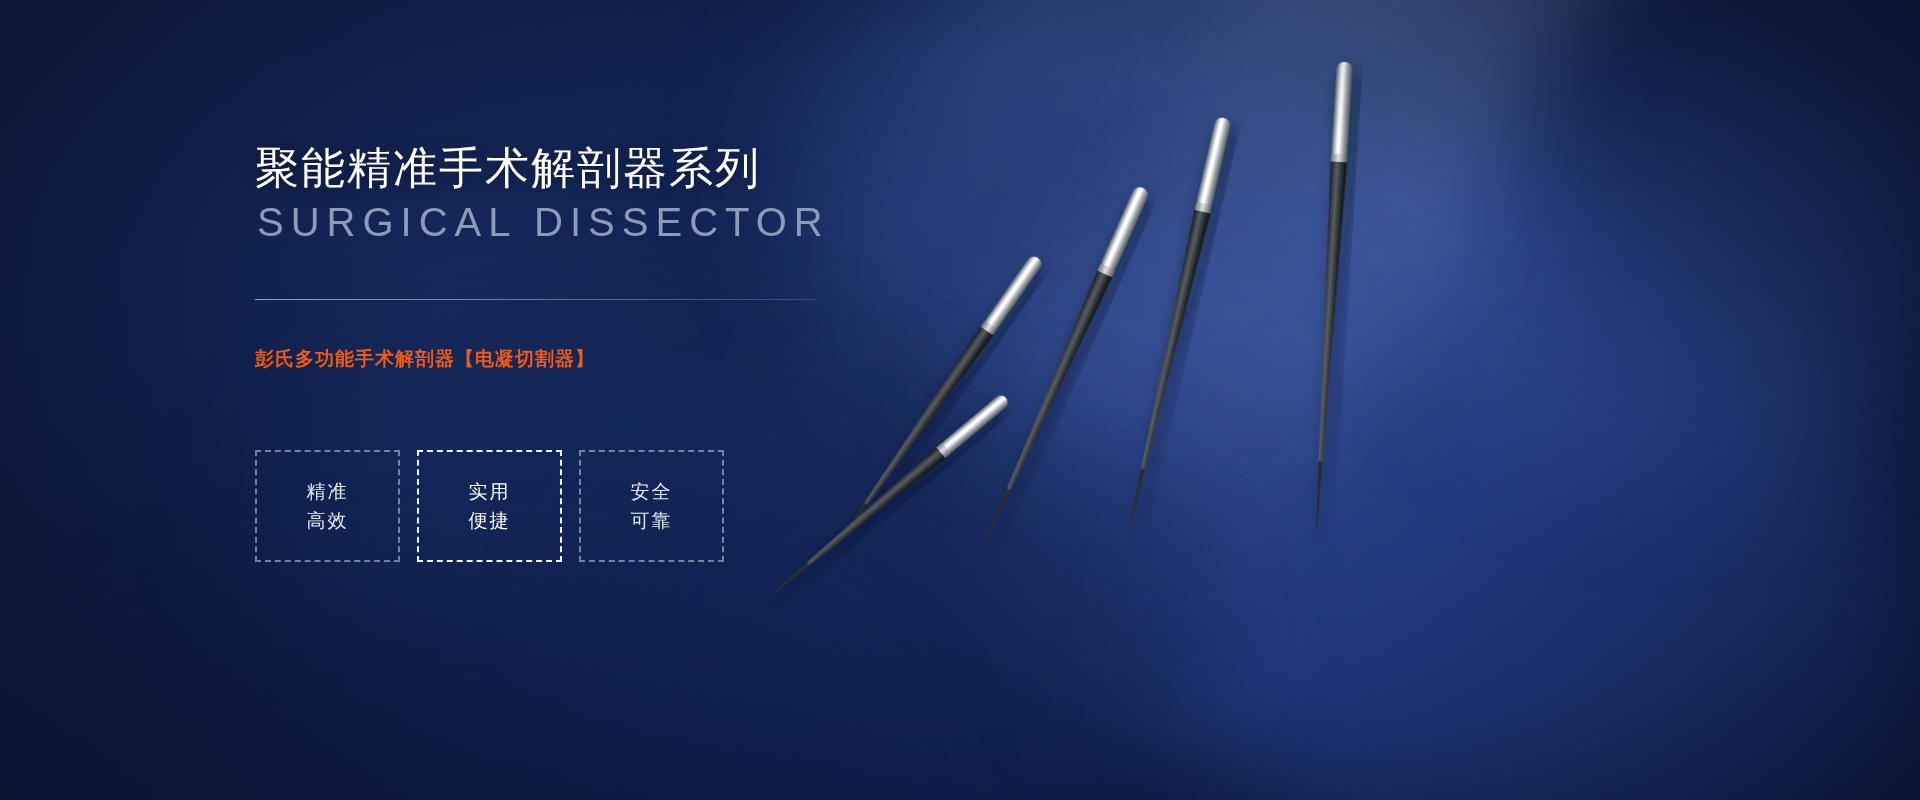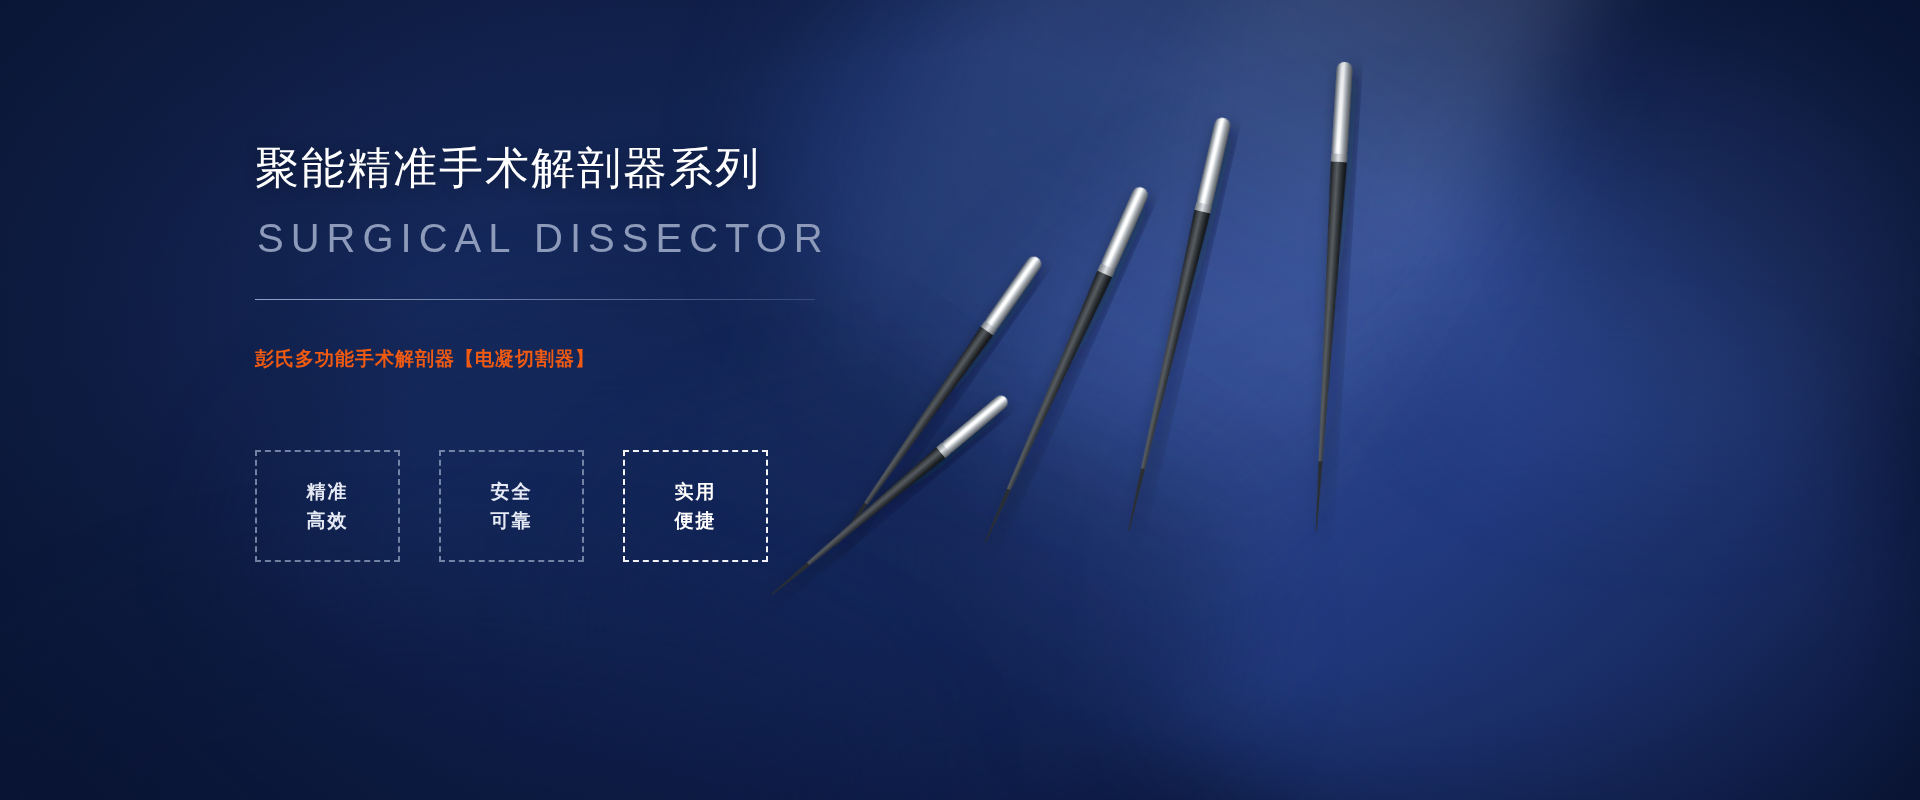--- a/index.html
+++ b/index.html
@@ -57,37 +57,37 @@
   
   .content{ position:absolute; left:255px; top:0; width:640px; height:800px; }
 
   .title-cn{
     position:absolute; left:0; top:146px;
     font-size:44px; line-height:1.0; letter-spacing:2px;
     color:#ffffff; font-weight:400; white-space:nowrap;
     text-shadow:0 2px 14px rgba(0,0,0,0.35);
   }
   .title-en{
-    position:absolute; left:2px; top:218px;
+    position:absolute; left:2px; top:202px;
     font-size:40px; line-height:1.0; letter-spacing:7px;
     color:#8d9ab9; font-weight:400; white-space:nowrap;
   }
   .rule{
     position:absolute; left:0; top:299px;
     width:560px; height:1px;
     background:linear-gradient(to right, rgba(166,184,218,0.85) 0%, rgba(150,170,210,0.55) 60%, rgba(140,160,205,0.25) 100%);
   }
   .subtitle{
     position:absolute; left:0; top:338px;
     font-size:19px; letter-spacing:1px; white-space:nowrap;
     color:#f05a12; font-weight:700;margin-top:8px;
   }
 
   
-  .features{ position:absolute; left:0; top:450px; display:flex; gap:39px;font-weight:bold; }
+  .features{ position:absolute; left:0; top:450px; display:flex; gap:17px; }
   .feature{
     width:145px; height:112px;
     display:flex; flex-direction:column;
     align-items:center; justify-content:center;
     gap:10px;
     color:#e4e9f4; font-size:19px; letter-spacing:2px; line-height:1;
   }
   .feature.dim{ border:2px dashed rgba(176,190,217,0.62); }
   .feature.bright{ border:2px dashed rgba(255,255,255,0.95); color:#ffffff; }
   .feature .ln{ display:block; }
@@ -199,26 +199,26 @@
 
     <div class="subtitle">彭氏多功能手术解剖器【电凝切割器】</div>
 
     <div class="features">
 
       <div class="feature dim">
         <span class="ln">精准</span>
         <span class="ln">高效</span>
       </div>
 
+      <div class="feature bright">
+        <span class="ln">实用</span>
+        <span class="ln">便捷</span>
+      </div>
+
       <div class="feature dim">
         <span class="ln">安全</span>
         <span class="ln">可靠</span>
       </div>
 
-      <div class="feature bright">
-        <span class="ln">实用</span>
-        <span class="ln">便捷</span>
-      </div>
-
     </div>
   </div>
 
 </div>
 
 </body></html>

